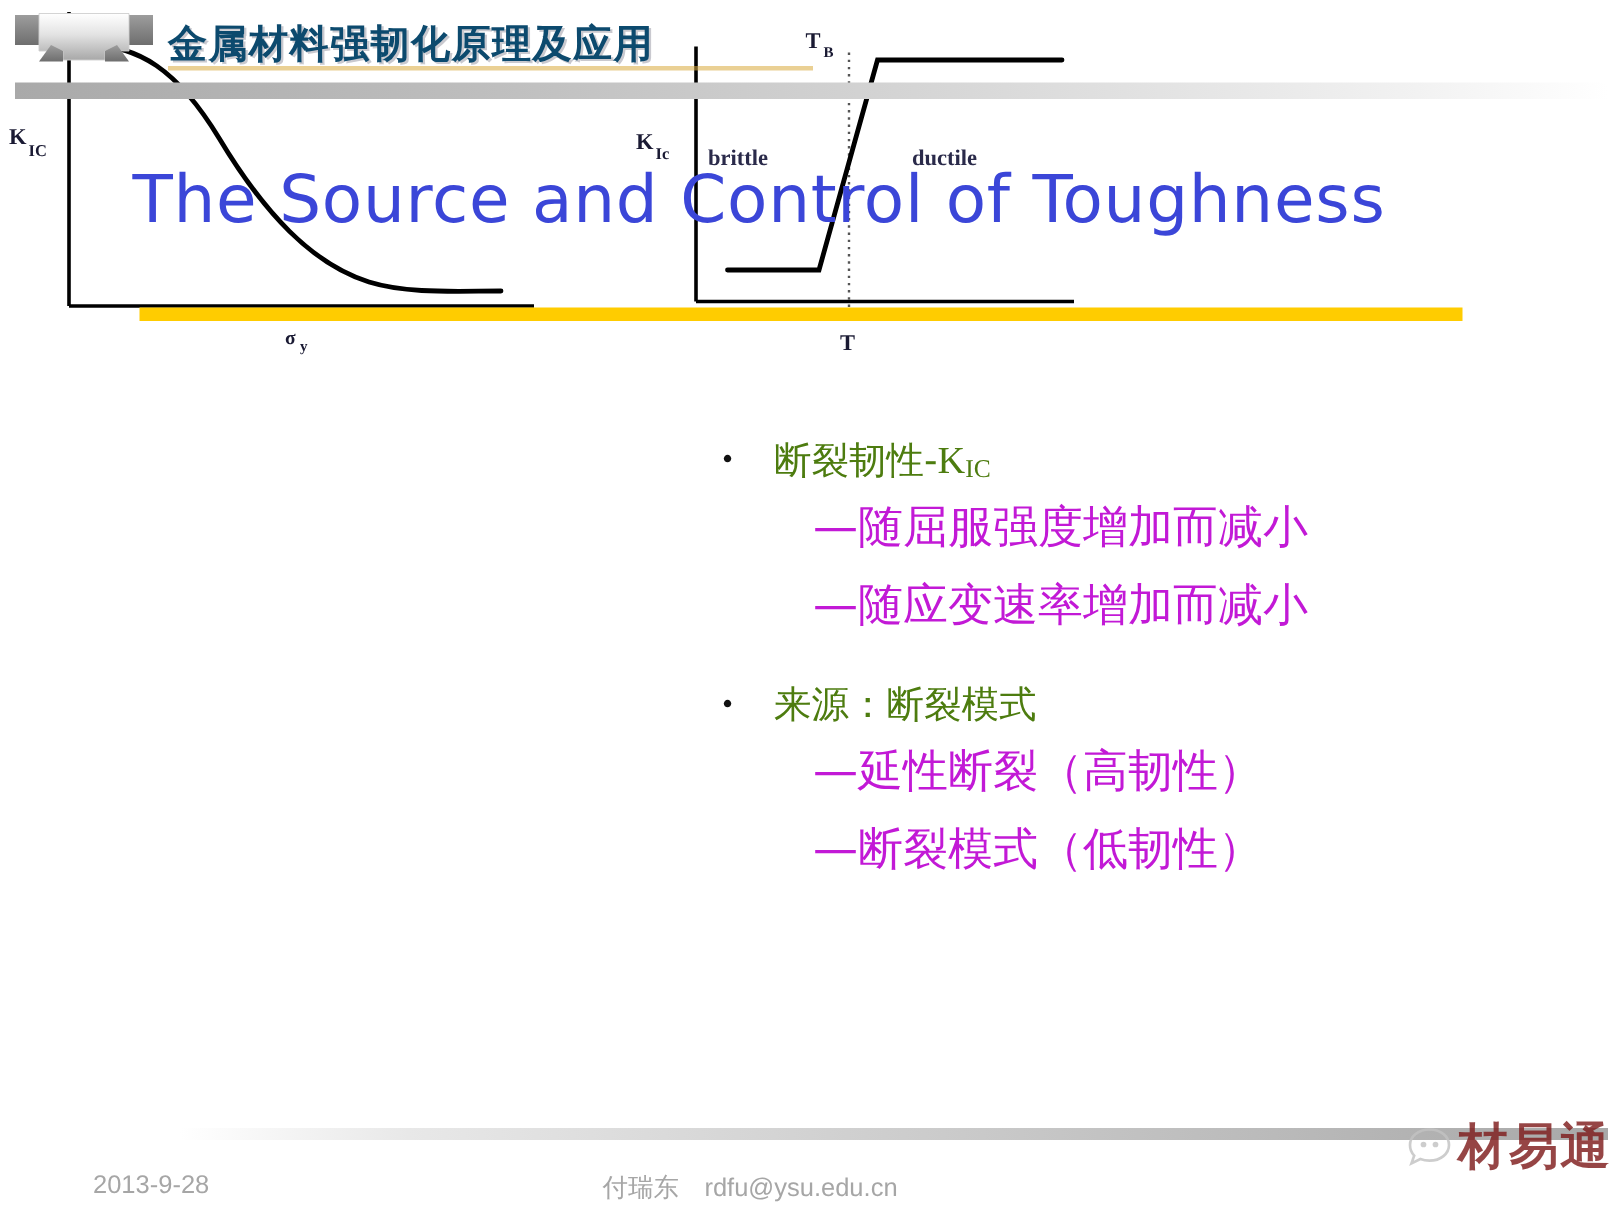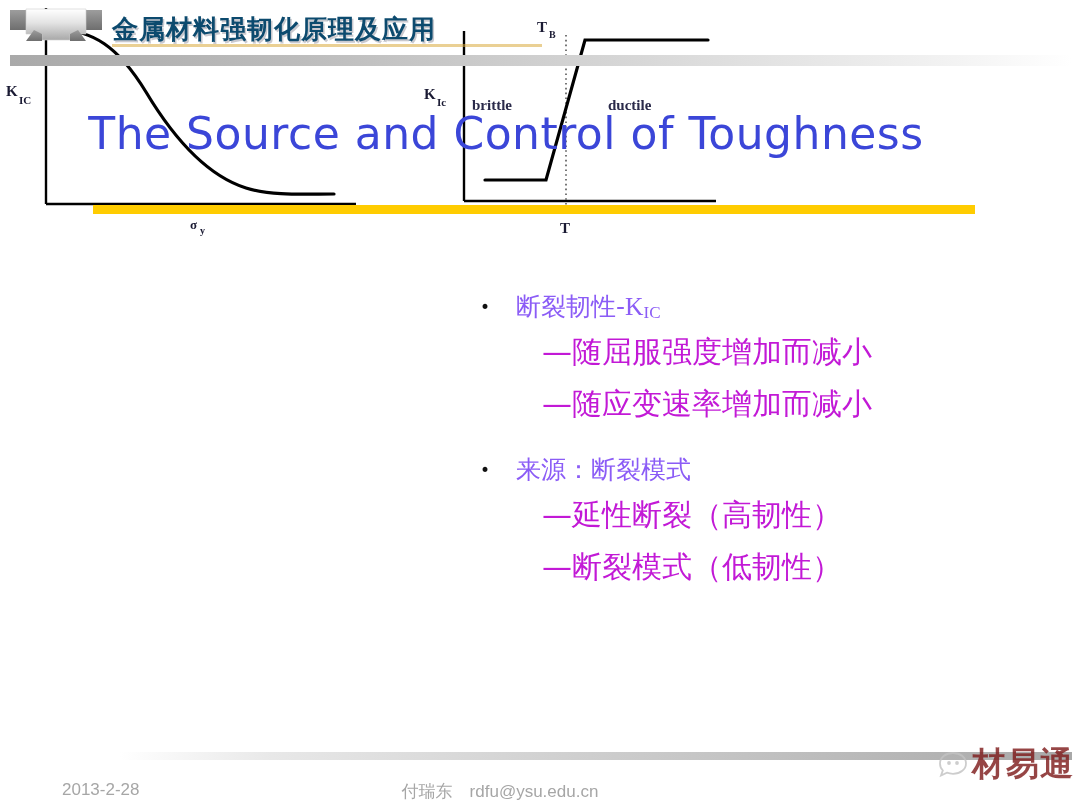--- a/index.html
+++ b/index.html
@@ -97,21 +97,21 @@
     white-space: nowrap;
   }
   .bullet-dot {
     color: #111;
     font-size: 17px;
     line-height: 1.1;
     margin-right: 26px;
     margin-top: 10px;
     flex: none;
   }
-  .bullet-main .txt { color: #8b5cf6; }
+  .bullet-main .txt { color: #4d7c0f; }
   .bullet-main .txt sub {
     font-family: "Liberation Serif", serif;
     font-size: 0.68em;
     vertical-align: -0.18em;
   }
   .bullet-main .kic {
     font-family: "Liberation Serif", serif;
     font-size: 1.02em;
   }
   .bullet-sub {
@@ -262,21 +262,21 @@
       <span class="txt">来源：断裂模式</span>
     </div>
     <div class="bullet-sub">—延性断裂（高韧性）</div>
     <div class="bullet-sub">—断裂模式（低韧性）</div>
   </div>
 
 </div>
 
 
 <div id="footer-bar"></div>
-<div id="footer-date">2013-2-28</div>
+<div id="footer-date">2013-9-28</div>
 <div id="footer-author">付瑞东　rdfu@ysu.edu.cn</div>
 <div id="footer-page">60</div>
 
 <div id="watermark">
   <svg width="30" height="28" viewBox="0 0 30 28">
     <path d="M15,2 C22.5,2 28,6.6 28,12.4 C28,18.2 22.5,22.8 15,22.8 C12.8,22.8 10.7,22.4 8.9,21.7 L3,24.6 L4.8,19.4 C2.9,17.5 2,15.1 2,12.4 C2,6.6 7.5,2 15,2 Z" fill="none" stroke="#c3c3c3" stroke-width="1.8"></path>
     <circle cx="11" cy="12" r="1.9" fill="#c3c3c3"></circle>
     <circle cx="19" cy="12" r="1.9" fill="#c3c3c3"></circle>
   </svg>
   <span id="watermark-text">材易通</span>

